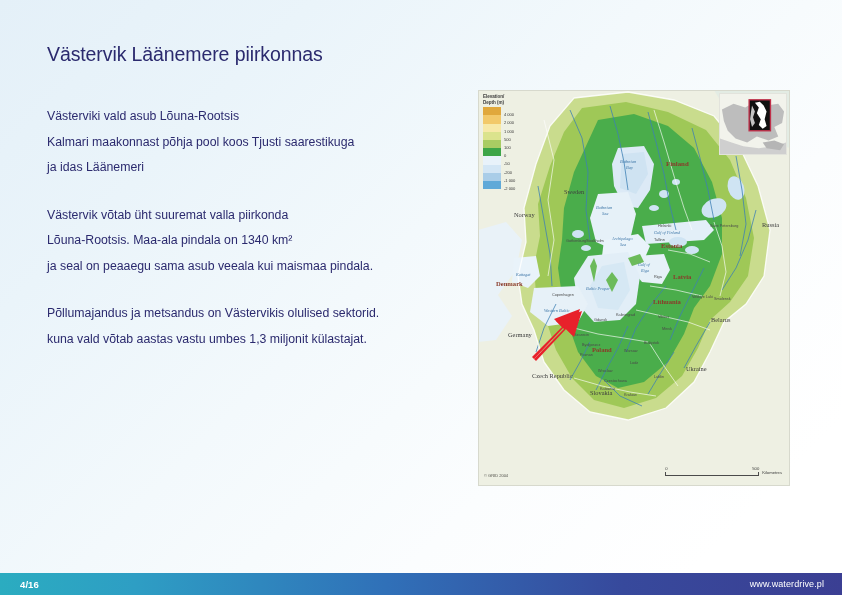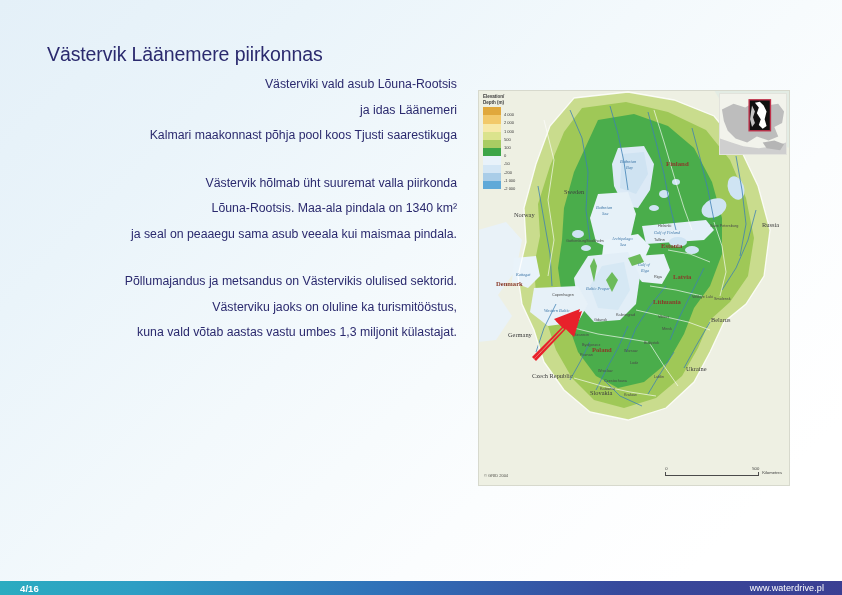--- a/index.html
+++ b/index.html
@@ -33,23 +33,22 @@
     font-weight: normal;
     color: #2b2a6e;
     letter-spacing: -0.1px;
     white-space: nowrap;
   }
 
   
   .body-copy {
     position: absolute;
     left: 47px;
-    top: 72px;
+    top: 104px;
     width: 410px;
-    text-align: right;
   }
   .para { margin-bottom: 22px; }
   .para:last-child { margin-bottom: 0; }
   .line {
     font-size: 12.3px;
     color: #2b2a6e;
     line-height: 25.5px;
     white-space: nowrap;
   }
 
@@ -186,21 +185,21 @@
     z-index: 6;
     letter-spacing: -0.05px;
   }
 
   
   .footer-bar {
     position: absolute;
     left: 0;
     bottom: 0;
     width: 842px;
-    height: 14px;
+    height: 22px;
     background: linear-gradient(90deg, #2bacc0 0%, #2e9ec4 16%, #3070b8 46%, #37499c 74%, #3b3f93 100%);
     display: flex;
     align-items: center;
     justify-content: space-between;
   }
   .footer-page {
     font-size: 9.5px;
     font-weight: bold;
     color: #ffffff;
     margin-left: 20px;
@@ -217,31 +216,30 @@
 </head>
 <body>
 
 <div class="slide">
 
   <div class="slide-title">Västervik Läänemere piirkonnas</div>
 
   <div class="body-copy">
     <div class="para">
       <div class="line">Västerviki vald asub Lõuna-Rootsis</div>
+      <div class="line">Kalmari maakonnast põhja pool koos Tjusti saarestikuga</div>
       <div class="line">ja idas Läänemeri</div>
-      <div class="line">Kalmari maakonnast põhja pool koos Tjusti saarestikuga</div>
     </div>
     <div class="para">
-      <div class="line">Västervik hõlmab üht suuremat valla piirkonda</div>
+      <div class="line">Västervik võtab üht suuremat valla piirkonda</div>
       <div class="line">Lõuna-Rootsis. Maa-ala pindala on 1340 km²</div>
       <div class="line">ja seal on peaaegu sama asub veeala kui maismaa pindala.</div>
     </div>
     <div class="para">
       <div class="line">Põllumajandus ja metsandus on Västervikis olulised sektorid.</div>
-      <div class="line">Västerviku jaoks on oluline ka turismitööstus,</div>
       <div class="line">kuna vald võtab aastas vastu umbes 1,3 miljonit külastajat.</div>
     </div>
   </div>
 
   <div class="map-figure">
 
     <svg class="map-canvas" viewBox="0 0 312 396" preserveAspectRatio="none">
       <defs>
         <clipPath id="frameClip">
             <rect x="0" y="0" width="312" height="396"></rect>

